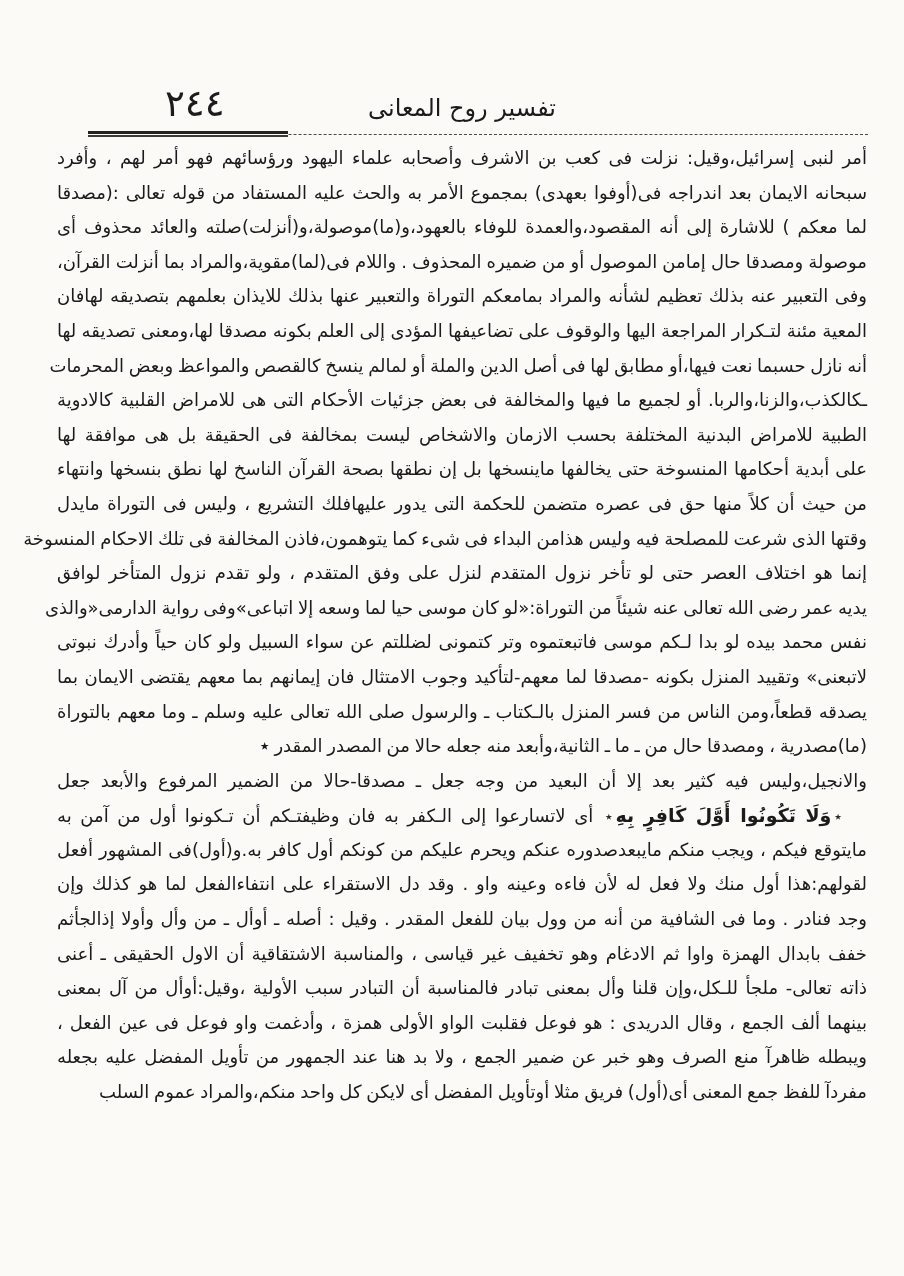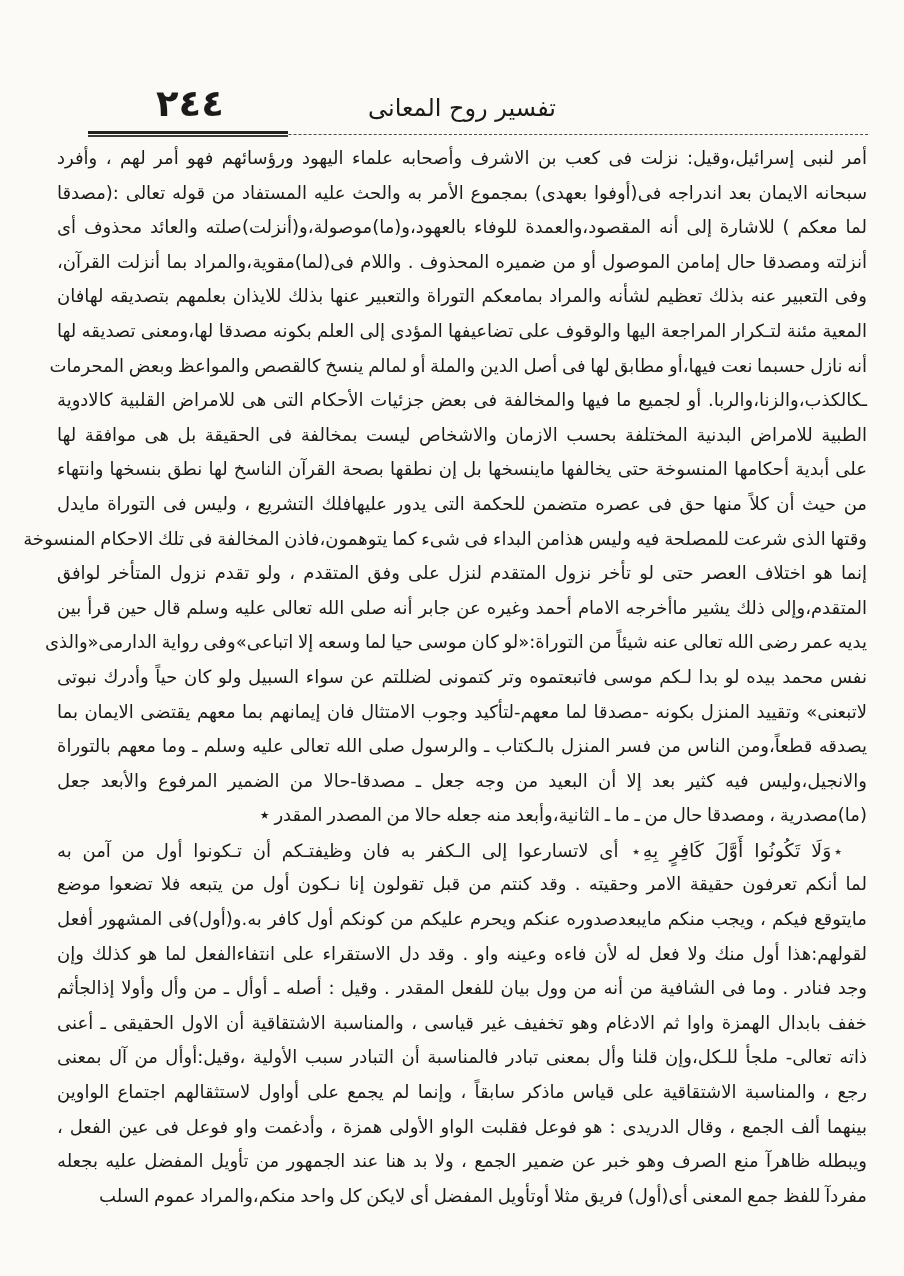--- a/index.html
+++ b/index.html
@@ -21,22 +21,22 @@
     height:44px;
     direction:rtl;
   }
   .book-title{
     position:absolute;left:0;right:0;top:6px;
     text-align:center;
     font-size:24px;
     letter-spacing:0px;
   }
   .page-number{
-    position:absolute;left:99px;top:-6px;
-    font-size:37px;font-weight:bold;
+    position:absolute;left:108px;top:-6px;
+    font-size:37px;font-weight:normal;
     letter-spacing:2px;
   }
   .header-rule{
     position:absolute;top:134px;left:88px;right:36px;height:0;
     border-top:1px dashed #4a4a46;
   }
   .header-rule-bold{
     position:absolute;top:131px;left:88px;width:200px;height:3px;
     background:#22221f;
     border-bottom:1px solid #fbfaf7;
@@ -58,21 +58,21 @@
     text-align-last:justify;
     word-spacing:-1px;
   }
   .line.para-last{
     text-align-last:right;
   }
   .line.verse-line{
     padding-right:22px;
   }
   .quran-verse{
-    font-weight:normal;
+    font-weight:bold;
     font-size:19px;
   }
   .verse-ornament{
     font-size:14px;
     vertical-align:1px;
     padding:0 3px;
     color:#2a2a26;
   }
 </style>
 </head>
@@ -84,47 +84,44 @@
     <div class="book-title">تفسير روح المعانى</div>
     <div class="page-number">٢٤٤</div>
   </div>
   <div class="header-rule"></div>
   <div class="header-rule-bold"></div>
 
   <div class="text-block">
     <div class="line">أمر لنبى إسرائيل،وقيل: نزلت فى كعب بن الاشرف وأصحابه علماء اليهود ورؤسائهم فهو أمر لهم ، وأفرد</div>
     <div class="line">سبحانه الايمان بعد اندراجه فى(أوفوا بعهدى) بمجموع الأمر به والحث عليه المستفاد من قوله تعالى :(مصدقا</div>
     <div class="line">لما معكم ) للاشارة إلى أنه المقصود،والعمدة للوفاء بالعهود،و(ما)موصولة،و(أنزلت)صلته والعائد محذوف أى</div>
-    <div class="line">أنزلته ومصدقا حال إمامن الموصول أو من ضميره المحذوف . واللام فى(لما)مقوية،والمراد بما أنزلت القرآن،</div>
+    <div class="line">موصولة ومصدقا حال إمامن الموصول أو من ضميره المحذوف . واللام فى(لما)مقوية،والمراد بما أنزلت القرآن،</div>
     <div class="line">وفى التعبير عنه بذلك تعظيم لشأنه والمراد بمامعكم التوراة والتعبير عنها بذلك للايذان بعلمهم بتصديقه لهافان</div>
     <div class="line">المعية مئنة لتـكرار المراجعة اليها والوقوف على تضاعيفها المؤدى إلى العلم بكونه مصدقا لها،ومعنى تصديقه لها</div>
     <div class="line">أنه نازل حسبما نعت فيها،أو مطابق لها فى أصل الدين والملة أو لمالم ينسخ كالقصص والمواعظ وبعض المحرمات</div>
     <div class="line">ـكالكذب،والزنا،والربا. أو لجميع ما فيها والمخالفة فى بعض جزئيات الأحكام التى هى للامراض القلبية كالادوية</div>
     <div class="line">الطبية للامراض البدنية المختلفة بحسب الازمان والاشخاص ليست بمخالفة فى الحقيقة بل هى موافقة لها</div>
     <div class="line">على أبدية أحكامها المنسوخة حتى يخالفها ماينسخها بل إن نطقها بصحة القرآن الناسخ لها نطق بنسخها وانتهاء</div>
     <div class="line">من حيث أن كلاً منها حق فى عصره متضمن للحكمة التى يدور عليهافلك التشريع ، وليس فى التوراة مايدل</div>
     <div class="line">وقتها الذى شرعت للمصلحة فيه وليس هذامن البداء فى شىء كما يتوهمون،فاذن المخالفة فى تلك الاحكام المنسوخة</div>
     <div class="line">إنما هو اختلاف العصر حتى لو تأخر نزول المتقدم لنزل على وفق المتقدم ، ولو تقدم نزول المتأخر لوافق</div>
-    <div class="line">المتقدم،وإلى ذلك يشير ماأخرجه الامام أحمد وغيره عن جابر أنه صلى الله تعالى عليه وسلم قال حين قرأ بين</div>
     <div class="line">يديه عمر رضى الله تعالى عنه شيئاً من التوراة:«لو كان موسى حيا لما وسعه إلا اتباعى»وفى رواية الدارمى«والذى</div>
     <div class="line">نفس محمد بيده لو بدا لـكم موسى فاتبعتموه وتر كتمونى لضللتم عن سواء السبيل ولو كان حياً وأدرك نبوتى</div>
     <div class="line">لاتبعنى» وتقييد المنزل بكونه -مصدقا لما معهم-لتأكيد وجوب الامتثال فان إيمانهم بما معهم يقتضى الايمان بما</div>
     <div class="line">يصدقه قطعاً،ومن الناس من فسر المنزل بالـكتاب ـ والرسول صلى الله تعالى عليه وسلم ـ وما معهم بالتوراة</div>
+    <div class="line para-last">(ما)مصدرية ، ومصدقا حال من ـ ما ـ الثانية،وأبعد منه جعله حالا من المصدر المقدر ٭</div>
     <div class="line">والانجيل،وليس فيه كثير بعد إلا أن البعيد من وجه جعل ـ مصدقا-حالا من الضمير المرفوع والأبعد جعل</div>
-    <div class="line para-last">(ما)مصدرية ، ومصدقا حال من ـ ما ـ الثانية،وأبعد منه جعله حالا من المصدر المقدر ٭</div>
 
     <div class="line verse-line">
       <span class="verse-ornament">٭</span><span class="quran-verse">وَلَا تَكُونُوا أَوَّلَ كَافِرٍ بِهِ</span><span class="verse-ornament">٭</span> <span>أى لاتسارعوا إلى الـكفر به فان وظيفتـكم أن تـكونوا أول من آمن به</span>
     </div>
 
-    <div class="line">لما أنكم تعرفون حقيقة الامر وحقيته . وقد كنتم من قبل تقولون إنا نـكون أول من يتبعه فلا تضعوا موضع</div>
     <div class="line">مايتوقع فيكم ، ويجب منكم مايبعدصدوره عنكم ويحرم عليكم من كونكم أول كافر به.و(أول)فى المشهور أفعل</div>
     <div class="line">لقولهم:هذا أول منك ولا فعل له لأن فاءه وعينه واو . وقد دل الاستقراء على انتفاءالفعل لما هو كذلك وإن</div>
     <div class="line">وجد فنادر . وما فى الشافية من أنه من وول بيان للفعل المقدر . وقيل : أصله ـ أوأل ـ من وأل وأولا إذالجأثم</div>
     <div class="line">خفف بابدال الهمزة واوا ثم الادغام وهو تخفيف غير قياسى ، والمناسبة الاشتقاقية أن الاول الحقيقى ـ أعنى</div>
     <div class="line">ذاته تعالى- ملجأ للـكل،وإن قلنا وأل بمعنى تبادر فالمناسبة أن التبادر سبب الأولية ،وقيل:أوأل من آل بمعنى</div>
-    <div class="line">رجع ، والمناسبة الاشتقاقية على قياس ماذكر سابقاً ، وإنما لم يجمع على أواول لاستثقالهم اجتماع الواوين</div>
     <div class="line">بينهما ألف الجمع ، وقال الدريدى : هو فوعل فقلبت الواو الأولى همزة ، وأدغمت واو فوعل فى عين الفعل ،</div>
     <div class="line">ويبطله ظاهرآ منع الصرف وهو خبر عن ضمير الجمع ، ولا بد هنا عند الجمهور من تأويل المفضل عليه بجعله</div>
     <div class="line para-last">مفردآ للفظ جمع المعنى أى(أول) فريق مثلا أوتأويل المفضل أى لايكن كل واحد منكم،والمراد عموم السلب</div>
   </div>
 
 </div>
 
 </body></html>

